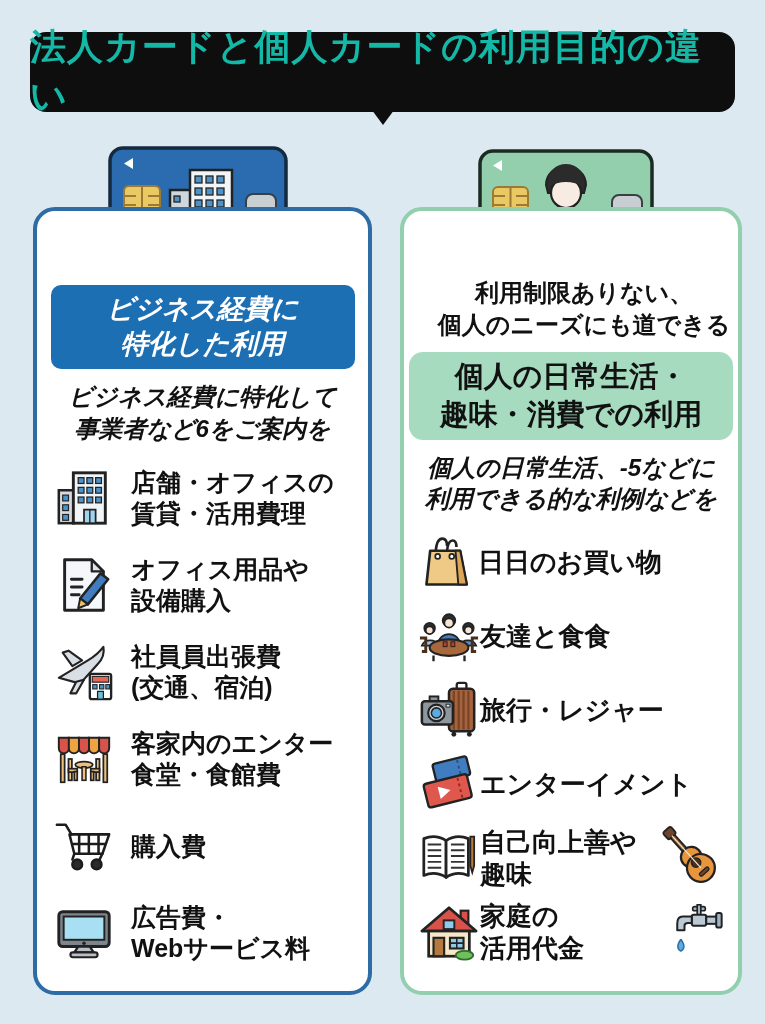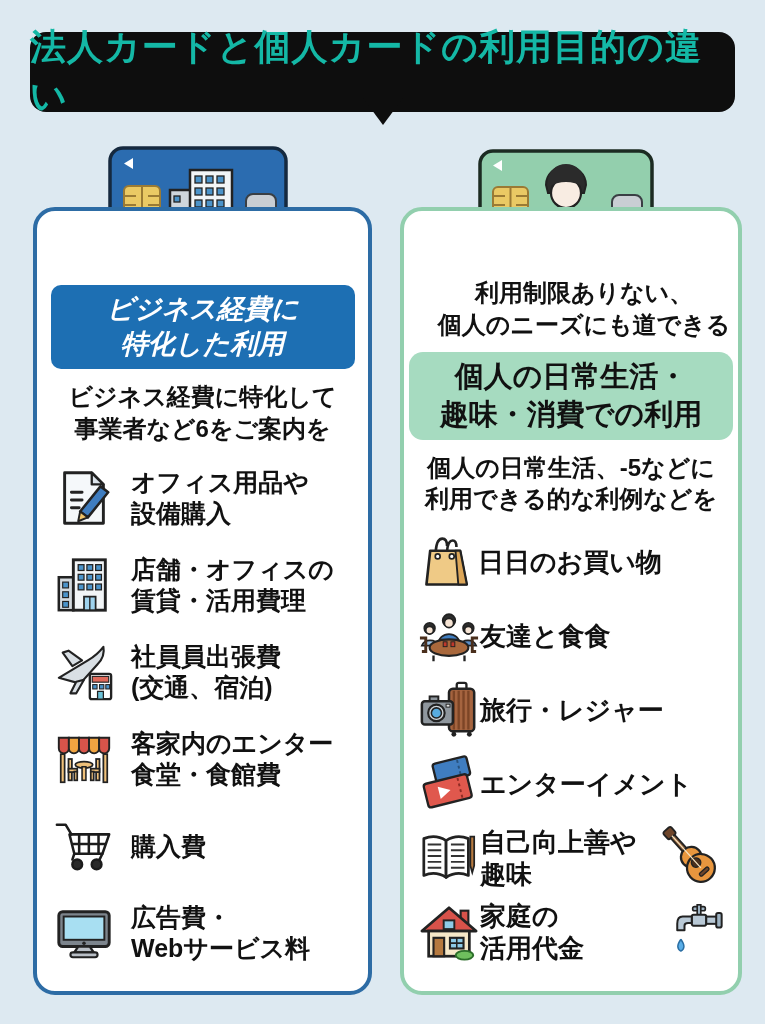--- a/index.html
+++ b/index.html
@@ -43,21 +43,21 @@
     margin:12px auto 0; width:324px; background:#a6dbc0; border-radius:14px;
     color:#111; text-align:center; font-weight:800; font-size:29px;
     line-height:1.3; padding:6px 0;
   }
   .note {
     margin-top:66px; text-align:center; font-weight:800; font-size:24px;
     line-height:1.32; color:#111;padding-left:26px;
   }
   .sub {
     margin-top:12px; text-align:center; font-weight:800; font-size:24px;
-    line-height:1.32; color:#111;
+    line-height:1.32; color:#111;font-style:italic;
   }
   .items { margin-top:10px; }
   .item {
     display:flex; align-items:center; gap:16px;
     height:87px; padding:0 10px 0 16px;
   }
   .panel.right .item { height:74px; padding:0 8px 0 14px; gap:0; }
   .item .icn { flex:0 0 auto; line-height:0; }
   .item .txt { font-weight:800; font-size:25px; line-height:1.24; color:#111; }
   .panel.right .item .txt { flex:1 1 auto; font-size:26px; }
@@ -130,36 +130,20 @@
     </div>
     <div class="sub">
       <div>ビジネス経費に特化して</div>
       <div>事業者など6をご案内を</div>
     </div>
     <div class="items">
 
       <div class="item">
         <span class="icn">
           <svg width="62" height="62" viewBox="0 0 64 64">
-            <path d="M12 6 H40 L52 18 V58 H12 Z" fill="#f5f8fa" stroke="#222" stroke-width="3" stroke-linejoin="round"></path>
-            <path d="M40 6 L40 18 H52 Z" fill="#dde5ec" stroke="#222" stroke-width="2.4" stroke-linejoin="round"></path>
-            <path d="M19 26 h11 M19 34 h11 M19 42 h8" stroke="#222" stroke-width="3" stroke-linecap="round"></path>
-            <path d="M28 46 L49 20 L57 26 L36 52 Z" fill="#3f7dc0" stroke="#222" stroke-width="2.6" stroke-linejoin="round"></path>
-            <path d="M28 46 L36 52 L26 56 Z" fill="#f0c36a" stroke="#222" stroke-width="2" stroke-linejoin="round"></path>
-          </svg>
-        </span>
-        <span class="txt">
-          <div>オフィス用品や</div>
-            <div>設備購入</div>
-        </span>
-      </div>
-
-      <div class="item">
-        <span class="icn">
-          <svg width="62" height="62" viewBox="0 0 64 64">
             <rect x="6" y="24" width="15" height="34" fill="#d4dadf" stroke="#222" stroke-width="2.6"></rect>
             <rect x="10" y="29" width="6" height="6" fill="#4b93c9" stroke="#222" stroke-width="1.2"></rect>
             <rect x="10" y="39" width="6" height="6" fill="#4b93c9" stroke="#222" stroke-width="1.2"></rect>
             <rect x="10" y="49" width="6" height="6" fill="#4b93c9" stroke="#222" stroke-width="1.2"></rect>
             <rect x="21" y="6" width="33" height="52" fill="#f2f5f7" stroke="#222" stroke-width="3"></rect>
             <g fill="#4b93c9" stroke="#222" stroke-width="1.3">
               <rect x="26" y="11" width="6" height="6"></rect>
                 <rect x="35" y="11" width="6" height="6"></rect>
                 <rect x="44" y="11" width="6" height="6"></rect>
               <rect x="26" y="21" width="6" height="6"></rect>
@@ -175,20 +159,36 @@
         </span>
         <span class="txt">
           <div>店舗・オフィスの</div>
             <div>賃貸・活用費理</div>
         </span>
       </div>
 
       <div class="item">
         <span class="icn">
           <svg width="62" height="62" viewBox="0 0 64 64">
+            <path d="M12 6 H40 L52 18 V58 H12 Z" fill="#f5f8fa" stroke="#222" stroke-width="3" stroke-linejoin="round"></path>
+            <path d="M40 6 L40 18 H52 Z" fill="#dde5ec" stroke="#222" stroke-width="2.4" stroke-linejoin="round"></path>
+            <path d="M19 26 h11 M19 34 h11 M19 42 h8" stroke="#222" stroke-width="3" stroke-linecap="round"></path>
+            <path d="M28 46 L49 20 L57 26 L36 52 Z" fill="#3f7dc0" stroke="#222" stroke-width="2.6" stroke-linejoin="round"></path>
+            <path d="M28 46 L36 52 L26 56 Z" fill="#f0c36a" stroke="#222" stroke-width="2" stroke-linejoin="round"></path>
+          </svg>
+        </span>
+        <span class="txt">
+          <div>オフィス用品や</div>
+            <div>設備購入</div>
+        </span>
+      </div>
+
+      <div class="item">
+        <span class="icn">
+          <svg width="62" height="62" viewBox="0 0 64 64">
             <g fill="#d9dfe4" stroke="#222" stroke-width="2.2" stroke-linejoin="round">
               <path d="M20 26 L10 12 L16 10 L30 20 Z"></path>
               <path d="M6 38 L36 20 Q46 14 52 6 Q54 16 46 24 L28 44 Z"></path>
               <path d="M24 42 L18 54 L24 54 L32 40 Z"></path>
             </g>
             <rect x="38" y="34" width="22" height="26" rx="2" fill="#ffffff" stroke="#222" stroke-width="2.4"></rect>
             <rect x="40.5" y="36.5" width="17" height="6" fill="#e0695a" stroke="#222" stroke-width="1.2"></rect>
             <g fill="#4b93c9" stroke="#222" stroke-width="1.1">
               <rect x="41" y="45" width="4.5" height="4.5"></rect>
                 <rect x="48" y="45" width="4.5" height="4.5"></rect>

